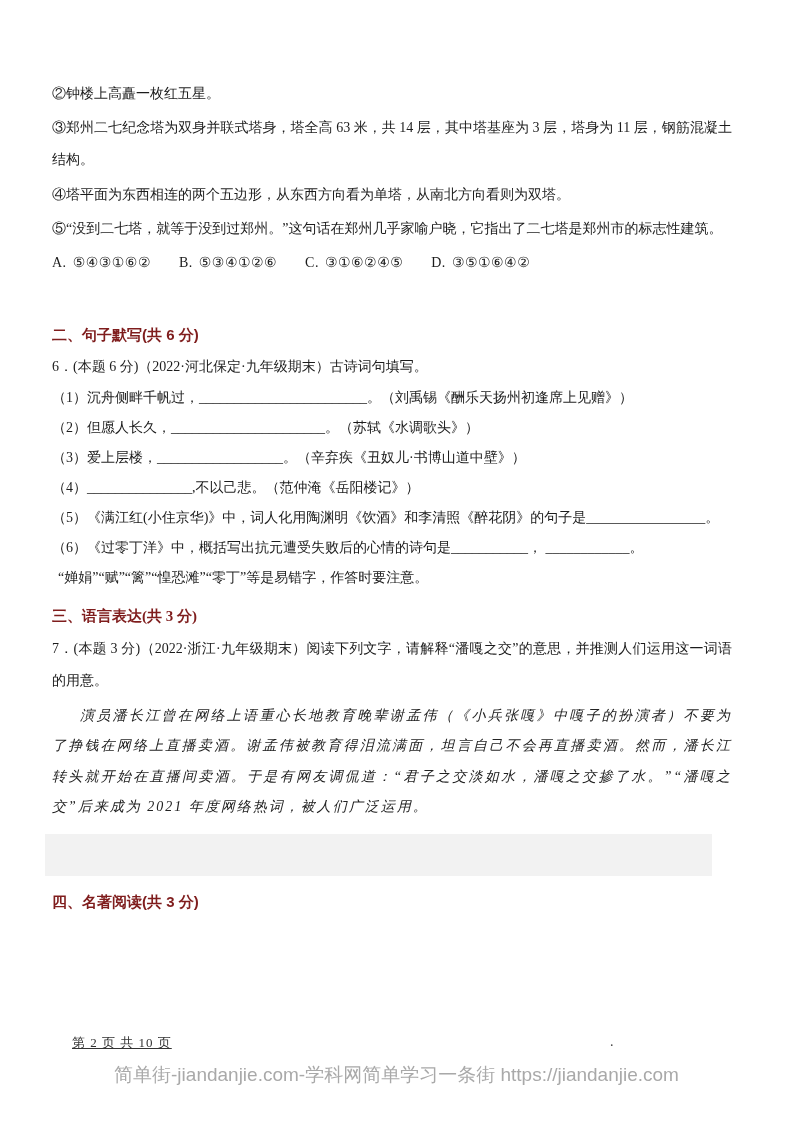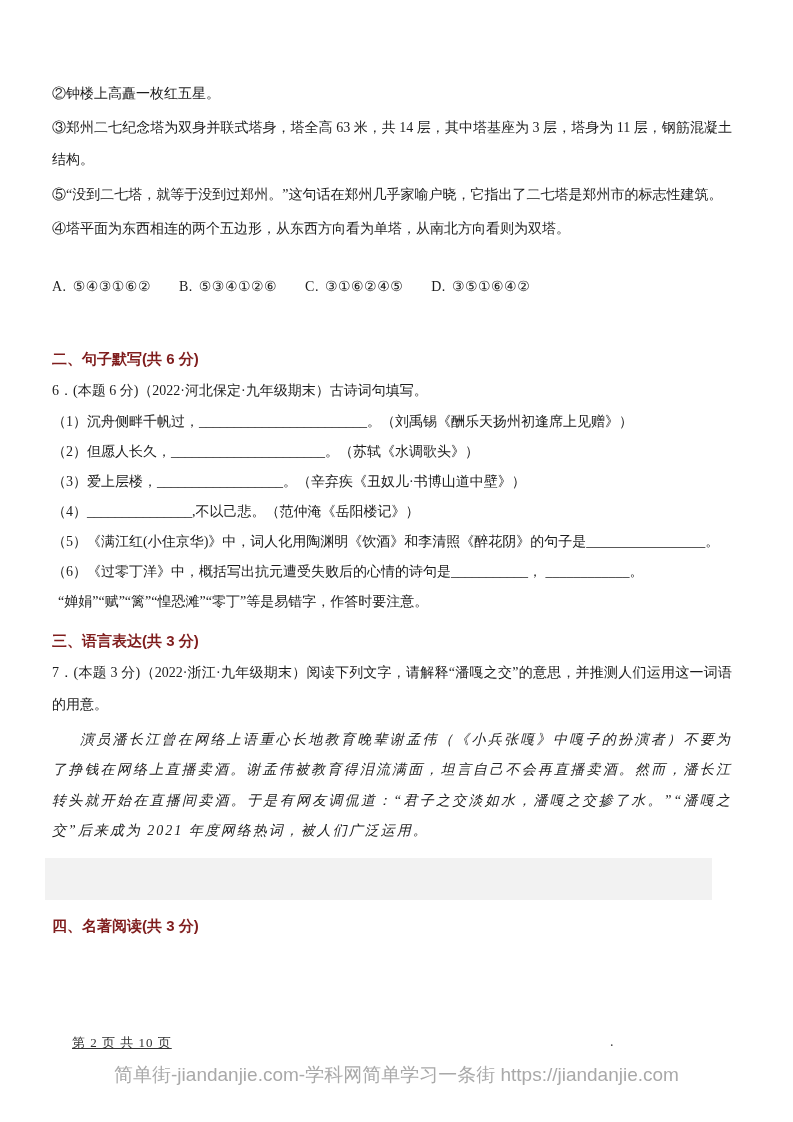--- a/index.html
+++ b/index.html
@@ -5,27 +5,27 @@
   html,body{margin:0;padding:0;}
   body{
     width:793px;height:1122px;background:#ffffff;overflow:hidden;position:relative;
     font-family:"Liberation Serif","DejaVu Serif",serif;
     color:#1c1c1c;
   }
   .page{padding:78px 61px 0 52px;}
   p{margin:0;font-size:14px;line-height:2.3;text-align:justify;}
   .stmt{margin-bottom:2px;}
   .options{letter-spacing:.5px;margin-top:2px;}
-  .opt{display:inline-block;margin-right:24px;margin-top:24px;}
+  .opt{display:inline-block;margin-right:24px;}
   .opt-label{margin-right:6px;}
   h2{
     margin:40px 0 0 0;font-size:15px;font-weight:bold;line-height:2.1;
     font-family:"Liberation Sans","DejaVu Sans",sans-serif;color:#7f1d1d;
   }
-  h2.tight{margin-top:8px;}
+  h2.tight{margin-top:8px;font-family:Liberation Serif, serif;}
   h2.after-box{margin-top:10px;}
   .stem{line-height:2.3;}
   .item{line-height:2.15;}
   .note{line-height:2.15;margin-left:6px;}
   .passage{
     font-style:italic;letter-spacing:2px;text-indent:2em;line-height:2.15;
     margin-top:4px;color:#222;
   }
   .answer-box{
     height:42px;background:#f2f2f2;margin:12px 0 0 -7px;width:667px;
@@ -41,22 +41,22 @@
   }
 </style>
 </head>
 <body>
 
 <div class="page">
 
   <section>
     <p class="stmt">②钟楼上高矗一枚红五星。</p>
     <p class="stmt">③郑州二七纪念塔为双身并联式塔身，塔全高 63 米，共 14 层，其中塔基座为 3 层，塔身为 11 层，钢筋混凝土结构。</p>
+    <p class="stmt">④塔平面为东西相连的两个五边形，从东西方向看为单塔，从南北方向看则为双塔。</p>
     <p class="stmt">⑤“没到二七塔，就等于没到过郑州。”这句话在郑州几乎家喻户晓，它指出了二七塔是郑州市的标志性建筑。</p>
-    <p class="stmt">④塔平面为东西相连的两个五边形，从东西方向看为单塔，从南北方向看则为双塔。</p>
     <p class="options">
       <span class="opt"><span class="opt-label">A.</span><span>⑤④③①⑥②</span></span>
       <span class="opt"><span class="opt-label">B.</span><span>⑤③④①②⑥</span></span>
       <span class="opt"><span class="opt-label">C.</span><span>③①⑥②④⑤</span></span>
       <span class="opt"><span class="opt-label">D.</span><span>③⑤①⑥④②</span></span>
     </p>
   </section>
 
   <h2>二、句子默写(共 6 分)</h2>
   <section>

